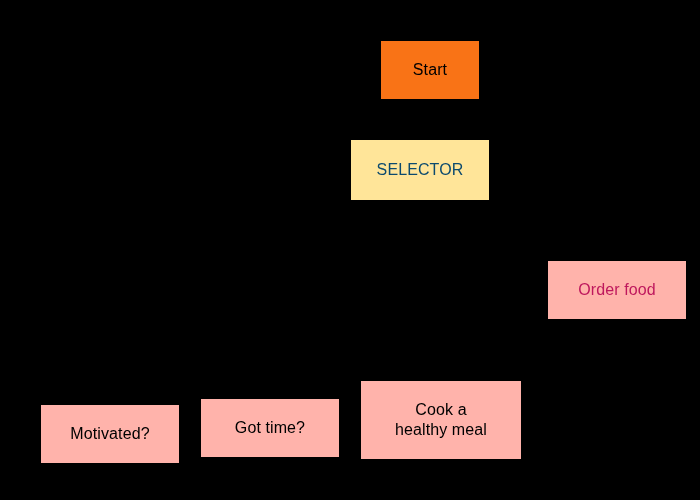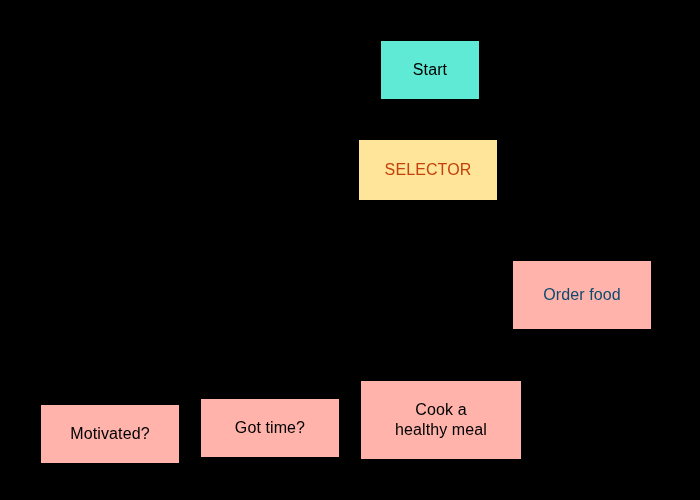--- a/index.html
+++ b/index.html
@@ -52,26 +52,26 @@
     <g id="edges" stroke="#000000" stroke-width="1.6" fill="none">
         <path d="M 430 99 L 430 119.5 L 430 119.5 L 430 140"></path>
         <path d="M 430 200 L 430 230.5 L 270 230.5 L 270 261"></path>
         <path d="M 430 200 L 430 230.5 L 590 230.5 L 590 261"></path>
         <path d="M 270 319 L 270 350 L 110 350 L 110 381"></path>
         <path d="M 270 319 L 270 350 L 270 350 L 270 381"></path>
         <path d="M 270 319 L 270 350 L 430 350 L 430 381"></path>
       </g>
   </svg>
 
-  <div class="node" style="left: 381px; top: 41px; width: 98px; height: 58px; background: #5eead4; color: rgb(0, 0, 0);">Start</div>
+  <div class="node" style="left: 381px; top: 41px; width: 98px; height: 58px; background: #f97316; color: rgb(0, 0, 0);">Start</div>
 
-  <div class="node" style="left: 359px; top: 140px; width: 138px; height: 60px; background: rgb(255, 229, 153); color: #c2410c;">SELECTOR</div>
+  <div class="node" style="left: 351px; top: 140px; width: 138px; height: 60px; background: rgb(255, 229, 153); color: #0c4a6e;">SELECTOR</div>
 
 
-  <div class="node" style="left: 513px; top: 261px; width: 138px; height: 68px; background: rgb(255, 179, 171); color: #0c4a6e;">Order food</div>
+  <div class="node" style="left: 548px; top: 261px; width: 138px; height: 58px; background: rgb(255, 179, 171); color: #be185d;">Order food</div>
 
   <div class="node" style="left: 41px; top: 381px; width: 138px; height: 58px; background: rgb(255, 179, 171); color: rgb(0, 0, 0); margin-top: 24px;">Motivated?</div>
 
   <div class="node" style="left: 201px; top: 399px; width: 138px; height: 58px; background: rgb(255, 179, 171); color: rgb(0, 0, 0);">Got time?</div>
 
   <div class="node" style="left: 361px; top: 381px; width: 160px; height: 78px; background: rgb(255, 179, 171); color: rgb(0, 0, 0);">Cook a
 healthy meal</div>
 
 </div>
 

